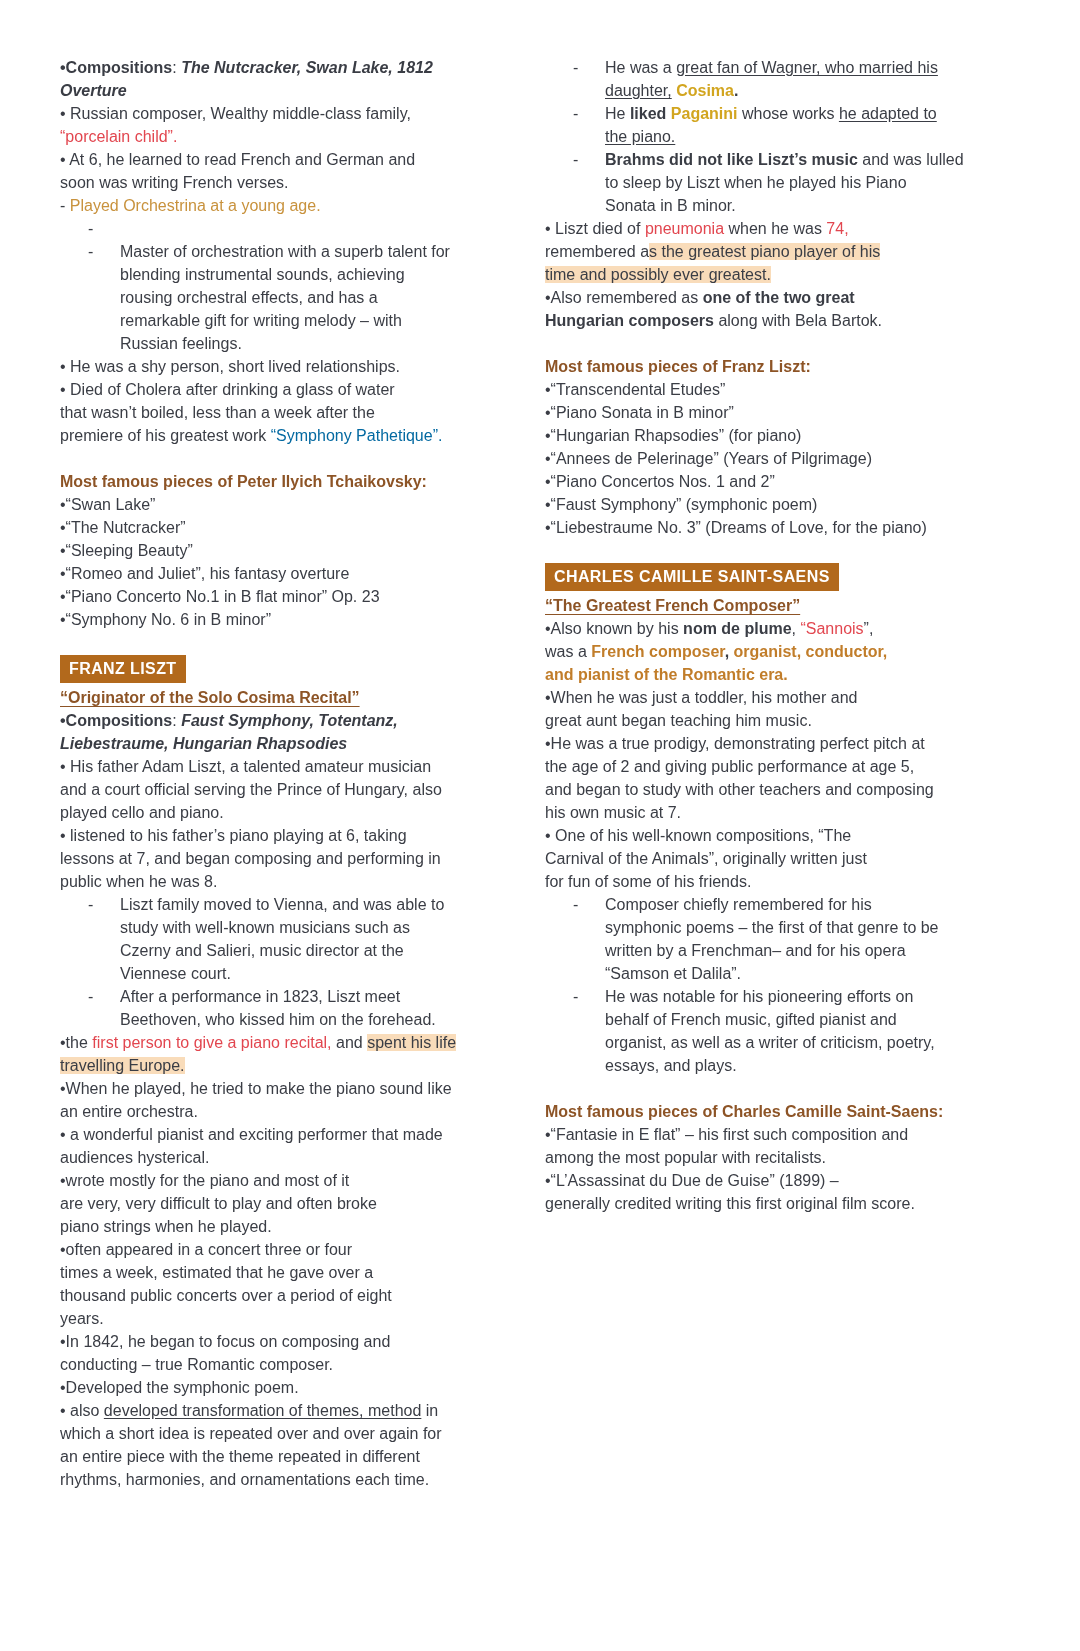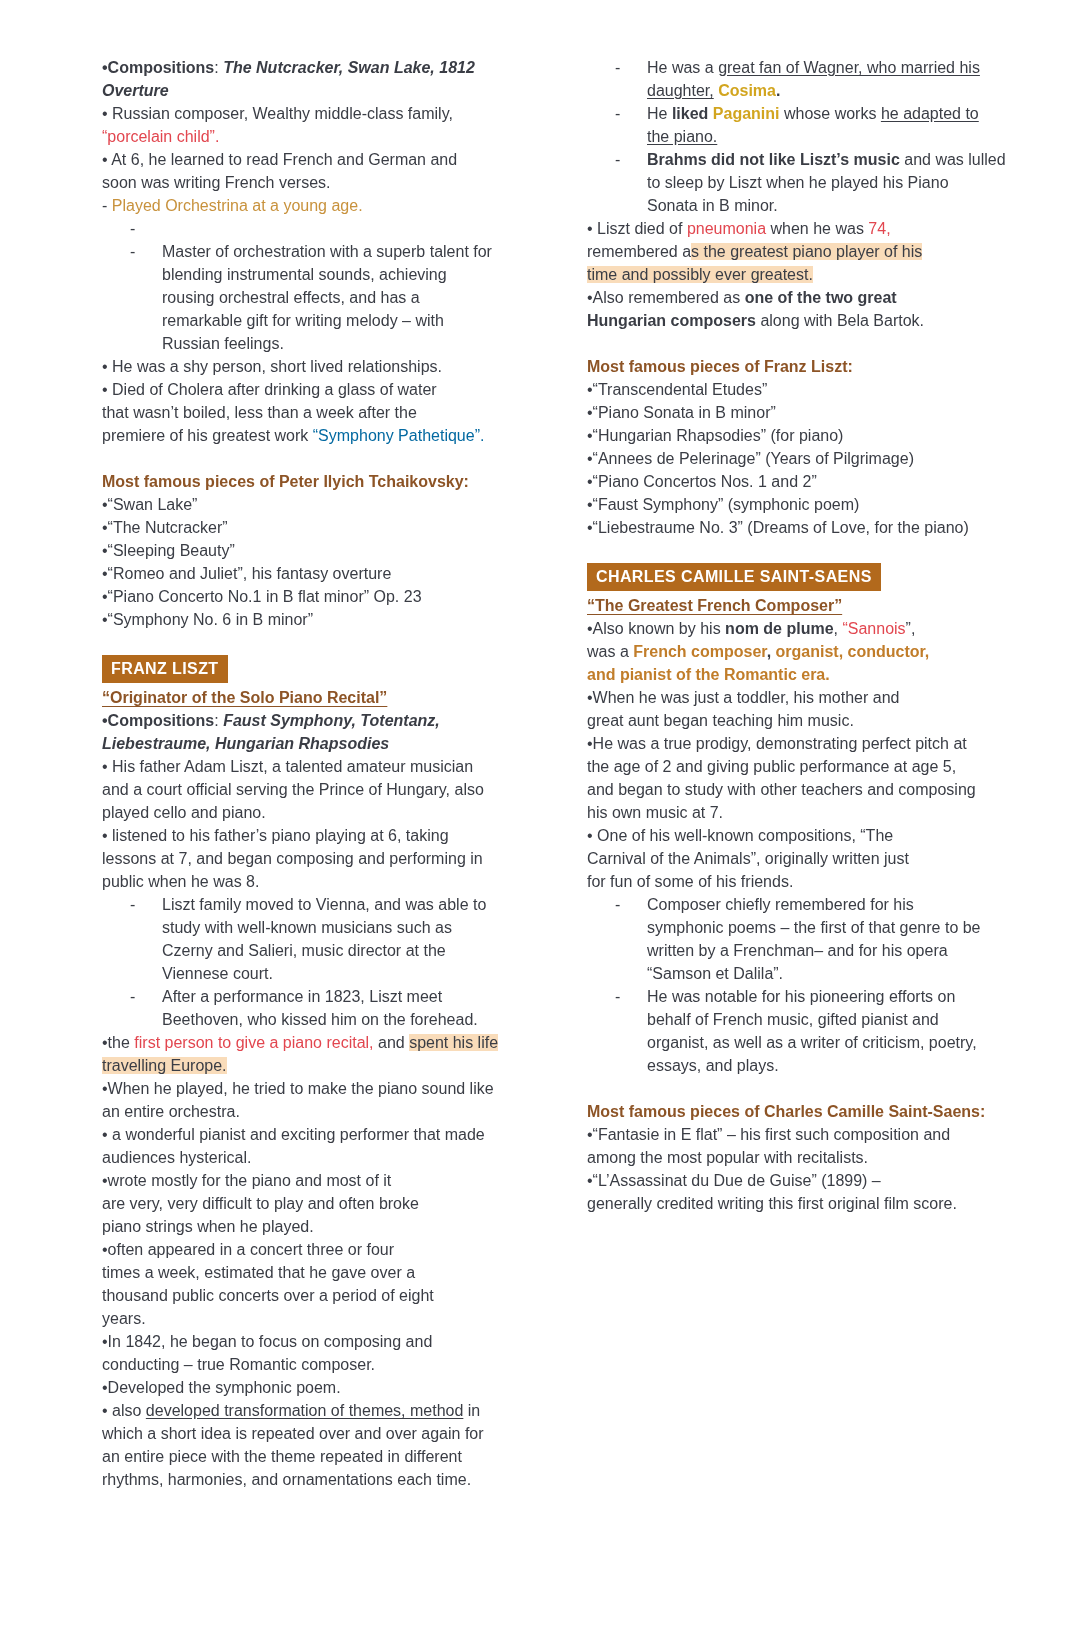--- a/index.html
+++ b/index.html
@@ -2,21 +2,21 @@
 <html><head>
 <meta charset="utf-8">
 <style>
   html,body{margin:0;padding:0;}
   body{
     width:1080px;height:1651px;background:#ffffff;
     font-family:"Liberation Sans", sans-serif;
     font-size:16px;line-height:23px;color:#3a3d45;
     -webkit-font-smoothing:antialiased;
   }
-  .page{display:flex;box-sizing:border-box;padding:56px 38px 0 60px;margin-left:42px;}
+  .page{display:flex;box-sizing:border-box;padding:56px 38px 0 60px;}
   .col{box-sizing:border-box;}
   .col-left{width:465px;margin-right:20px;flex:none;}
   .col-right{width:497px;flex:none;}
   .para{white-space:pre-wrap;margin:0;}
   .dash{display:flex;}
   .dash-marker{flex:none;width:60px;padding-left:28px;box-sizing:border-box;}
   .dash-body{flex:1;white-space:pre-wrap;}
   .heading{font-weight:700;white-space:pre-wrap;}
   .hu{font-weight:700;text-decoration:underline;text-underline-offset:3px;white-space:pre-wrap;}
   .label-row{margin:1px 0 3px;}
@@ -57,21 +57,21 @@
       <div class="spacer"></div>
       <div class="heading" style="color: rgb(141, 84, 38);">Most famous pieces of Peter Ilyich Tchaikovsky:</div>
       <div class="para"><span>•“Swan Lake”</span></div>
       <div class="para"><span>•“The Nutcracker”</span></div>
       <div class="para"><span>•“Sleeping Beauty”</span></div>
       <div class="para"><span>•“Romeo and Juliet”, his fantasy overture</span></div>
       <div class="para"><span>•“Piano Concerto No.1 in B flat minor” Op. 23</span></div>
       <div class="para"><span>•“Symphony No. 6 in B minor”</span></div>
       <div class="spacer"></div>
       <div class="label-row"><span class="label" style="background-color: rgb(178, 105, 28); color: rgb(255, 255, 255);">FRANZ LISZT</span></div>
-      <div class="hu" style="color: rgb(141, 84, 38);">“Originator of the Solo Piano Recital”</div>
+      <div class="hu" style="color: rgb(141, 84, 38);">“Originator of the Solo Cosima Recital”</div>
       <div class="para"><span class="b">•Compositions</span><span>: </span><span class="sb i">Faust Symphony, Totentanz,
 Liebestraume, Hungarian Rhapsodies</span></div>
       <div class="para"><span>• His father Adam Liszt, a talented amateur musician
 and a court official serving the Prince of Hungary, also
 played cello and piano.</span></div>
       <div class="para"><span>• listened to his father’s piano playing at 6, taking
 lessons at 7, and began composing and performing in
 public when he was 8.</span></div>
       <div class="dash">
         <span class="dash-marker">-</span>

